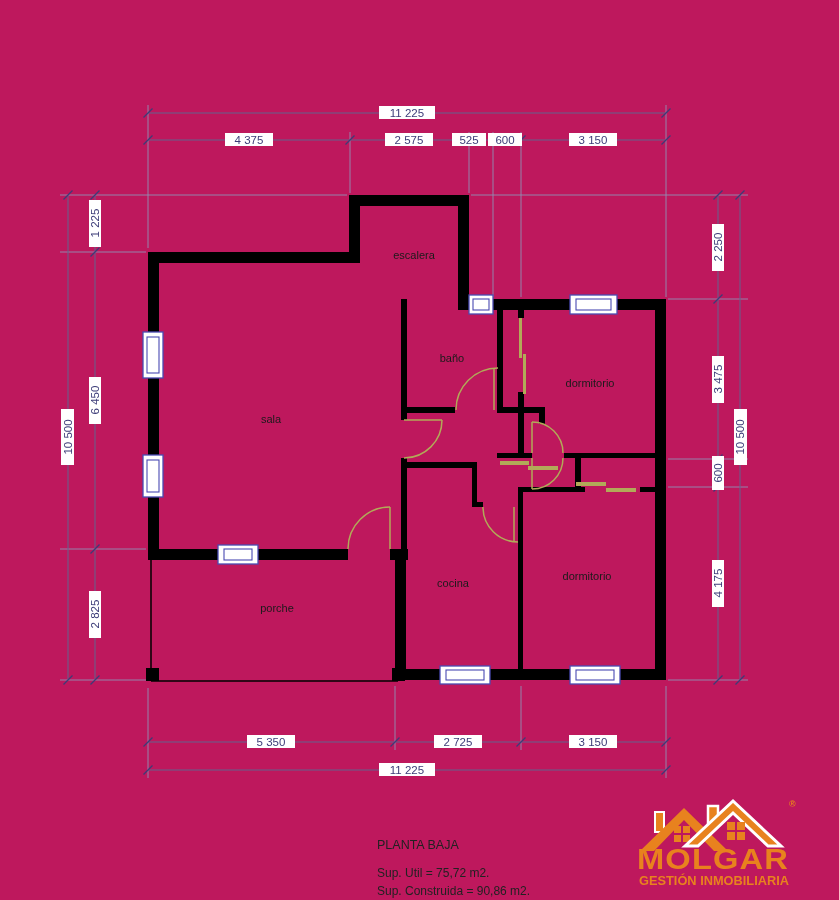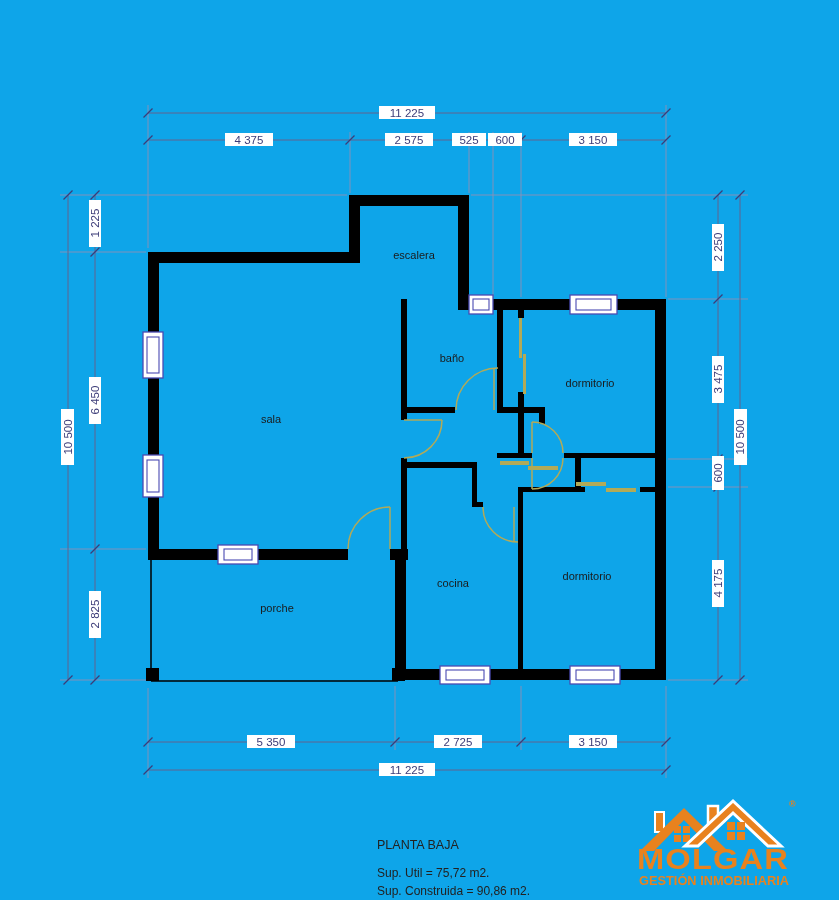--- a/index.html
+++ b/index.html
@@ -1,16 +1,16 @@
 <!DOCTYPE html>
 <html><head>
 <meta charset="utf-8">
 <style>
   html,body{margin:0;padding:0;background:#fff;}
-  .stage{width:839px;height:900px;position:relative;background:#0ea5e9;overflow:hidden;}
+  .stage{width:839px;height:900px;position:relative;background:#be185d;overflow:hidden;}
   svg{display:block;}
   svg text{font-family:"Liberation Sans","DejaVu Sans",sans-serif;}
   .wall{fill:#000;stroke:none;}
   .thinline{stroke:#000;stroke-width:1.5;fill:none;}
   .extline{stroke:#9090B4;stroke-width:0.9;fill:none;}
   .dimline{stroke:#62628E;stroke-width:1;fill:none;}
   .tickline{stroke:#3C3C78;stroke-width:1.3;fill:none;}
   .dimbox{fill:#fff;stroke:none;}
   .dimtxt{fill:#3C3C78;font-size:11.5px;}
   .roomtxt{fill:#1b1b1b;font-size:11px;}

